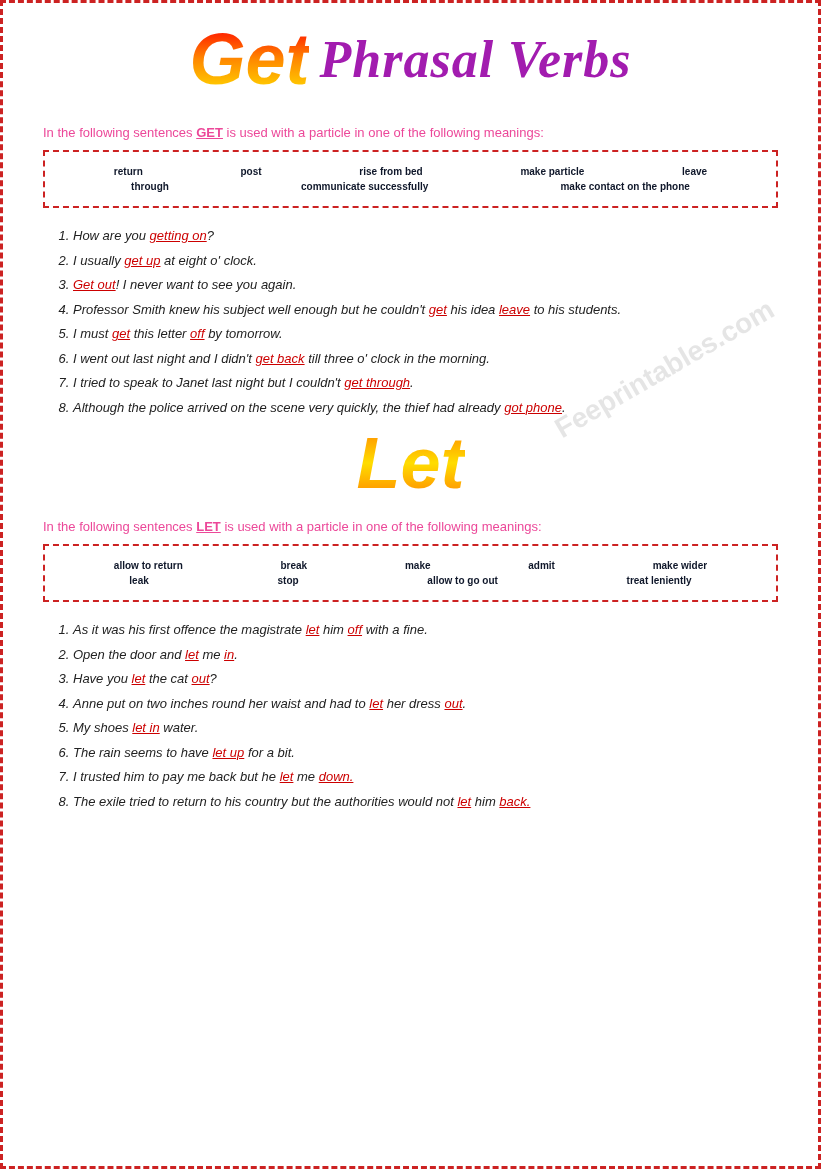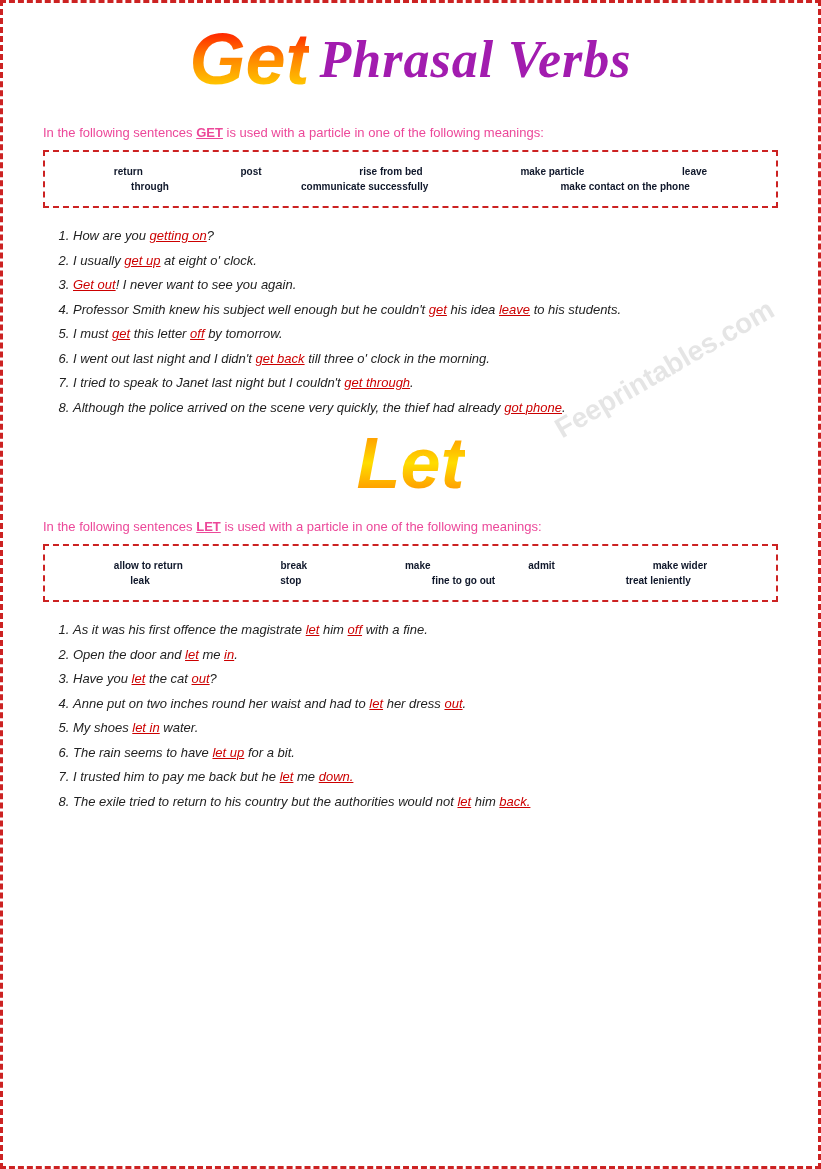--- a/index.html
+++ b/index.html
@@ -175,21 +175,21 @@
       <div class="meanings-row">
         <span class="meaning-item">allow to return</span>
         <span class="meaning-item">break</span>
         <span class="meaning-item">make</span>
         <span class="meaning-item">admit</span>
         <span class="meaning-item">make wider</span>
       </div>
       <div class="meanings-row">
         <span class="meaning-item">leak</span>
         <span class="meaning-item">stop</span>
-        <span class="meaning-item">fine to go out</span>
+        <span class="meaning-item">allow to go out</span>
         <span class="meaning-item">treat leniently</span>
       </div>
     </div>
 
     <ol class="sentences-list">
       <li>As it was his first offence the magistrate <span class="phrasal-link">let</span> him <span class="phrasal-link">off</span> with a fine.</li>
       <li>Open the door and <span class="phrasal-link">let</span> me <span class="phrasal-link">in</span>.</li>
       <li>Have you <span class="phrasal-link">let</span> the cat <span class="phrasal-link">out</span>?</li>
       <li>Anne put on two inches round her waist and had to <span class="phrasal-link">let</span> her dress <span class="phrasal-link">out</span>.</li>
       <li>My shoes <span class="phrasal-link">let in</span> water.</li>

